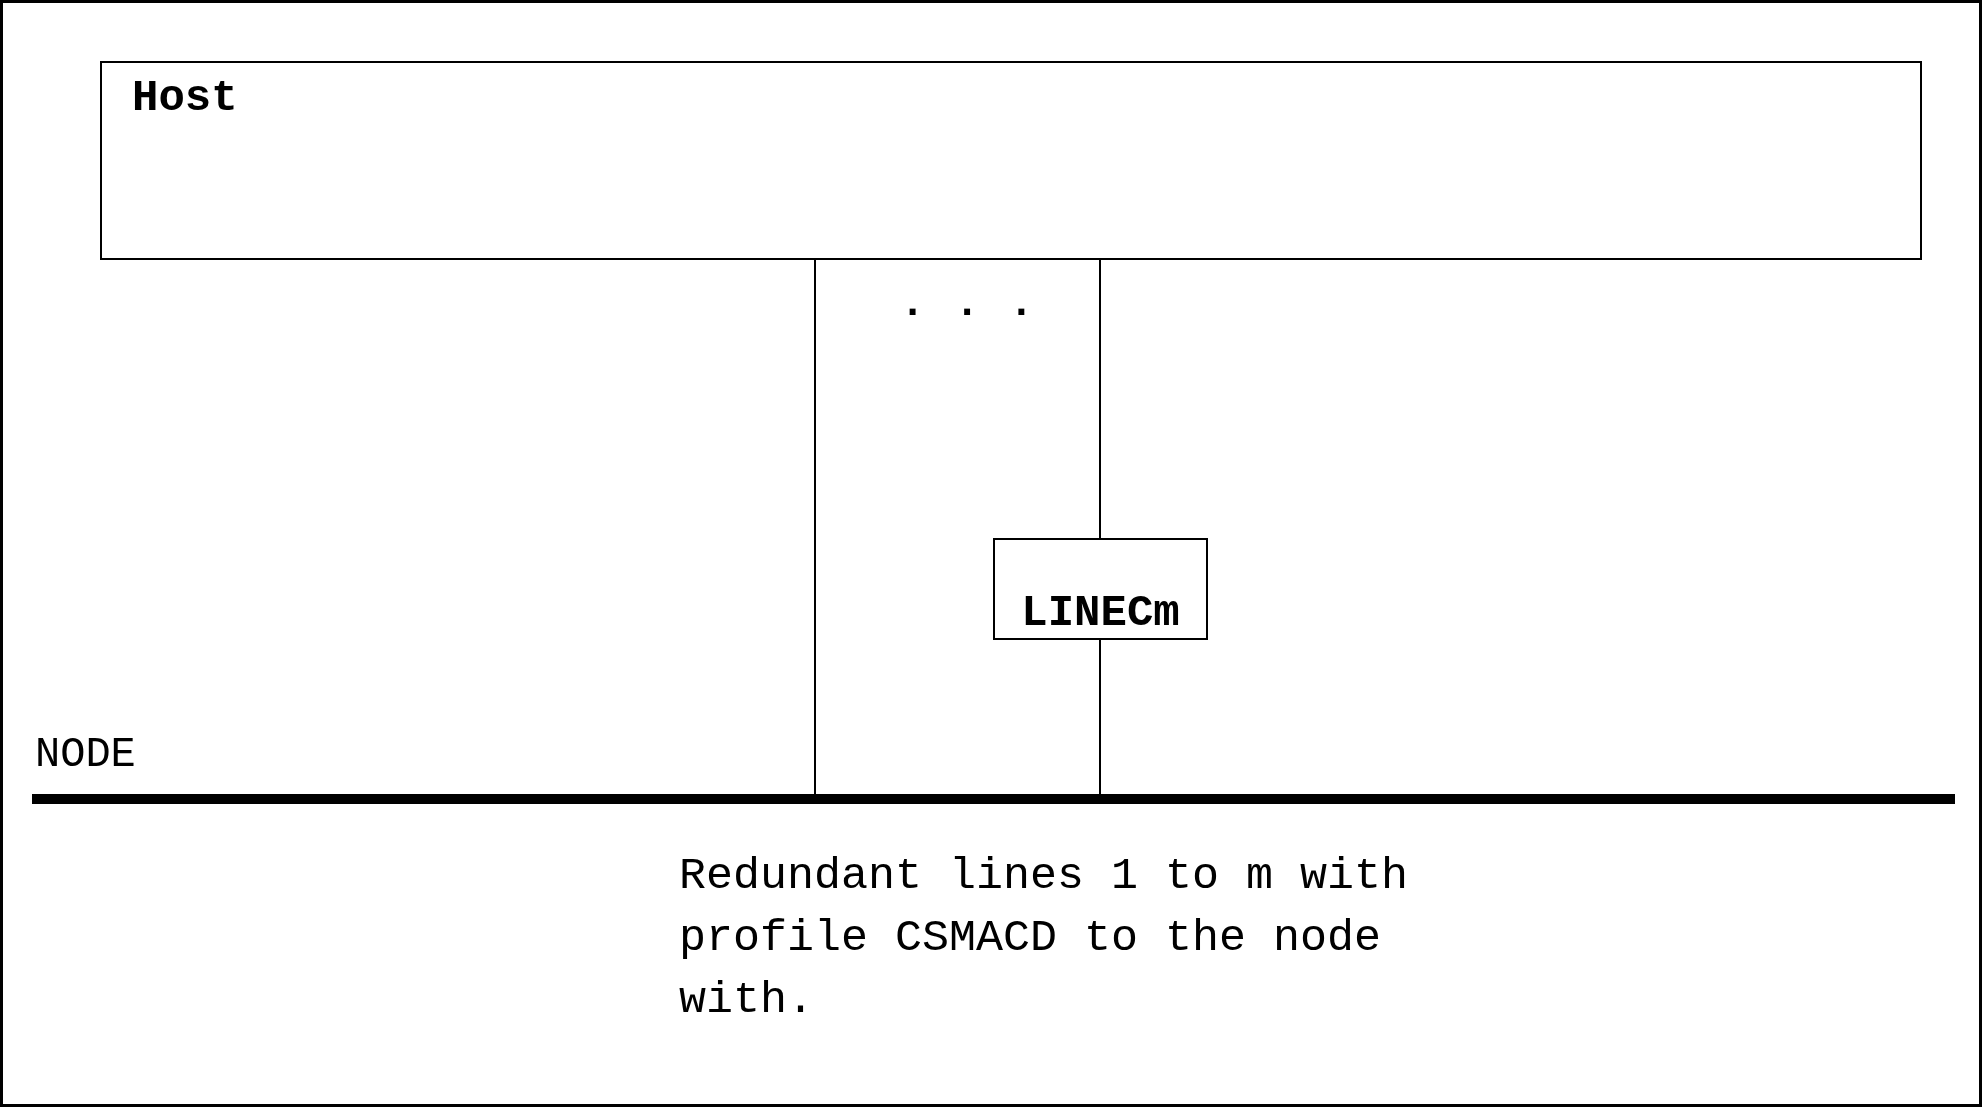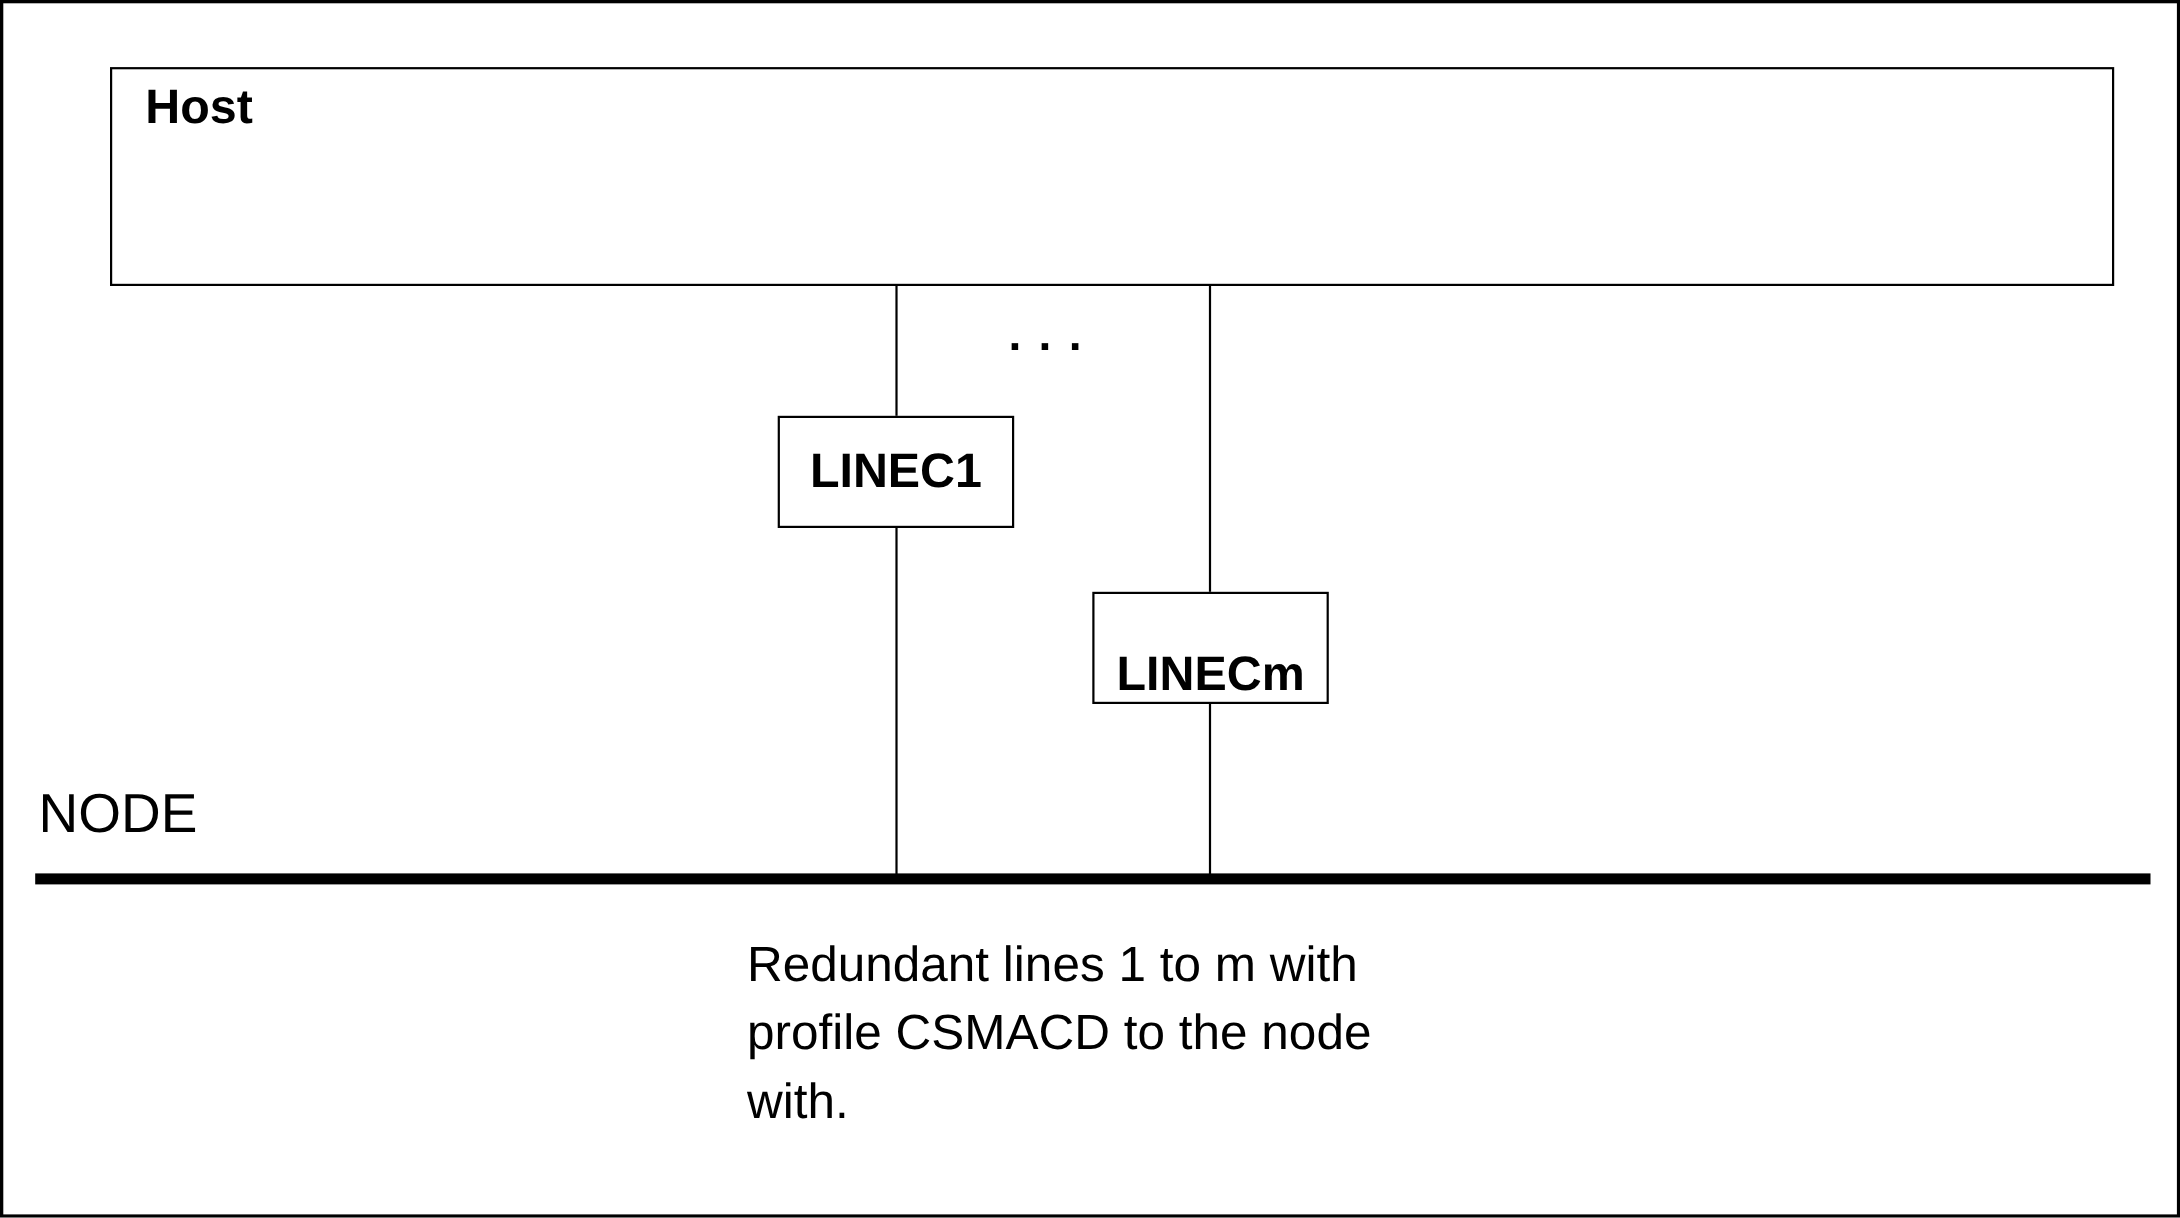--- a/index.html
+++ b/index.html
@@ -11,21 +11,21 @@
     position: relative;
     width: 1982px;
     height: 1107px;
     background: #ffffff;
     border: 3px solid #000000;
     box-sizing: border-box;
     font-family: "Liberation Sans", sans-serif;
     color: #000000;
     overflow: hidden;
   }
-  .abs { position: absolute; }
+  .abs { position: absolute; font-family: Liberation Mono, monospace; }
 
   
   .host-box {
     left: 97px;
     top: 58px;
     width: 1822px;
     height: 199px;
     border: 2px solid #000000;
     background: #ffffff;
     box-sizing: border-box;
@@ -72,22 +72,22 @@
     font-size: 44px;
     font-weight: bold;
     white-space: nowrap;
   }
   .linec1-box { left: 704px; top: 375px; width: 215px; height: 102px; }
   .linecm-box { left: 990px; top: 535px; width: 215px; height: 102px; align-items: flex-end; }
 
   
   .node-label {
     left: 32px;
-    top: 711px;
-    font-size: 50px;
+    top: 731px;
+    font-size: 42px;
     font-weight: normal;
     line-height: 1.0;
     white-space: nowrap;
   }
   .node-bus-line {
     left: 29px;
     top: 791px;
     width: 1923px;
     height: 10px;
     background: #000000;
@@ -110,23 +110,20 @@
 
   <div class="abs connector connector-1"></div>
   <div class="abs connector connector-2"></div>
 
   <div class="abs host-box">
     <span class="host-label">Host</span>
   </div>
 
   <div class="abs ellipsis-dots">. . .</div>
 
-  <div class="abs linec-box linec1-box">
-    <span>LINEC1</span>
-  </div>
   <div class="abs linec-box linecm-box">
     <span>LINECm</span>
   </div>
 
   <div class="abs node-label">NODE</div>
   <div class="abs node-bus-line"></div>
 
   <div class="abs caption">
     <div>Redundant lines 1 to m with</div>
     <div>profile CSMACD to the node</div>

